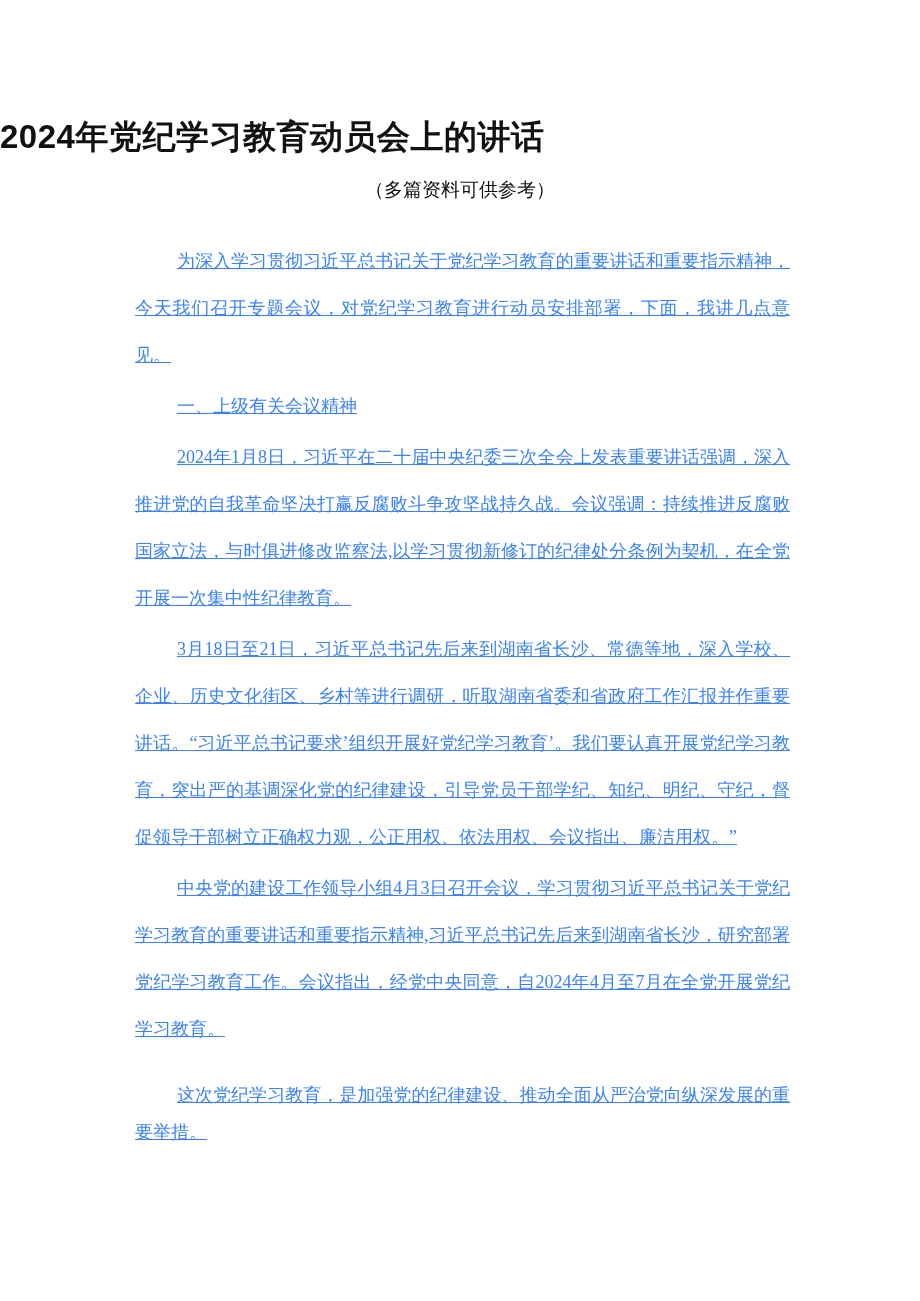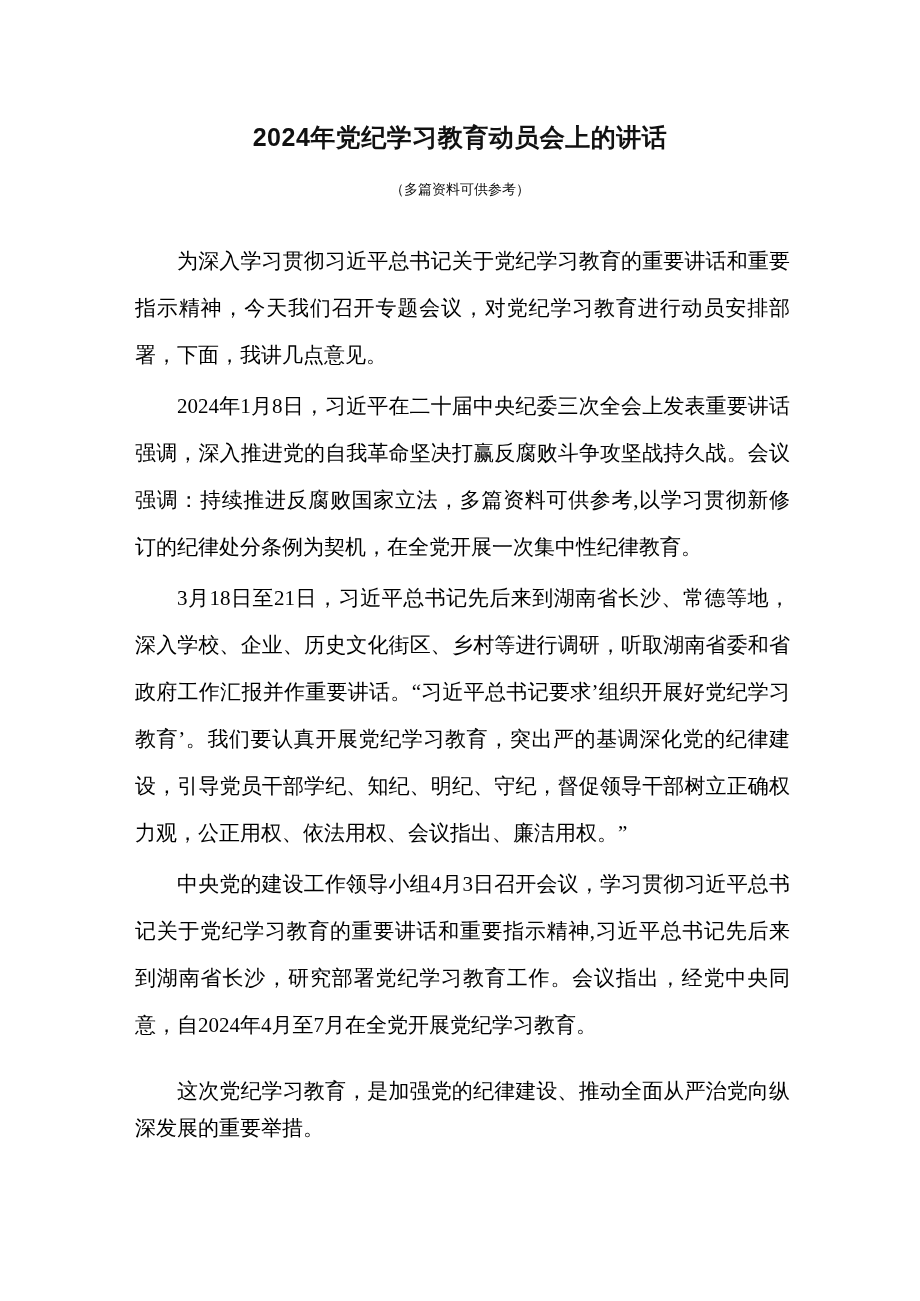--- a/index.html
+++ b/index.html
@@ -10,42 +10,42 @@
   .page {
     position: relative;
     width: 920px;
     height: 1301px;
     background: #ffffff;
     overflow: hidden;
     color: #111111;
   }
   .doc-title {
     margin: 118px 0 0 0;
-    text-align: center;
     font-family: "Liberation Sans", "DejaVu Sans", sans-serif;
     font-weight: bold;
-    font-size: 25px;
+    font-size: 33px;
     line-height: 38px;
     letter-spacing: 0.5px;
     color: #111111;
   }
   .doc-subtitle {
     margin: 22px 0 0 0;
     text-align: center;
     font-family: "Liberation Serif", "DejaVu Serif", serif;
-    font-size: 14px;
+    font-size: 19px;
     line-height: 24px;
     color: #111111;
   }
   .doc-body {
     margin: 36px 130px 0 135px;
     width: 655px;
     font-family: "Liberation Serif", "DejaVu Serif", serif;
-    font-size: 21px;
-    color: #000000;
+    font-size: 18px;
+    color: #3b82f6;
+    text-decoration: underline;
   }
   .doc-body p {
     margin: 0 0 4px 0;
     line-height: 47px;
     text-align: justify;
     text-indent: 42px;
   }
   .doc-body p.heading {
     text-align: left;
   }
@@ -58,22 +58,23 @@
 <body>
 
 <div class="page">
   <div class="doc-title">2024年党纪学习教育动员会上的讲话</div>
 
   <div class="doc-subtitle">（多篇资料可供参考）</div>
 
   <div class="doc-body">
     <p>为深入学习贯彻习近平总书记关于党纪学习教育的重要讲话和重要指示精神，今天我们召开专题会议，对党纪学习教育进行动员安排部署，下面，我讲几点意见。</p>
 
+    <p class="heading">一、上级有关会议精神</p>
 
-    <p>2024年1月8日，习近平在二十届中央纪委三次全会上发表重要讲话强调，深入推进党的自我革命坚决打赢反腐败斗争攻坚战持久战。会议强调：持续推进反腐败国家立法，多篇资料可供参考,以学习贯彻新修订的纪律处分条例为契机，在全党开展一次集中性纪律教育。</p>
+    <p>2024年1月8日，习近平在二十届中央纪委三次全会上发表重要讲话强调，深入推进党的自我革命坚决打赢反腐败斗争攻坚战持久战。会议强调：持续推进反腐败国家立法，与时俱进修改监察法,以学习贯彻新修订的纪律处分条例为契机，在全党开展一次集中性纪律教育。</p>
 
     <p>3月18日至21日，习近平总书记先后来到湖南省长沙、常德等地，深入学校、企业、历史文化街区、乡村等进行调研，听取湖南省委和省政府工作汇报并作重要讲话。“习近平总书记要求’组织开展好党纪学习教育’。我们要认真开展党纪学习教育，突出严的基调深化党的纪律建设，引导党员干部学纪、知纪、明纪、守纪，督促领导干部树立正确权力观，公正用权、依法用权、会议指出、廉洁用权。”</p>
 
     <p>中央党的建设工作领导小组4月3日召开会议，学习贯彻习近平总书记关于党纪学习教育的重要讲话和重要指示精神,习近平总书记先后来到湖南省长沙，研究部署党纪学习教育工作。会议指出，经党中央同意，自2024年4月至7月在全党开展党纪学习教育。</p>
 
     <p class="tight">这次党纪学习教育，是加强党的纪律建设、推动全面从严治党向纵深发展的重要举措。</p>
   </div>
 </div>
 
 </body></html>

